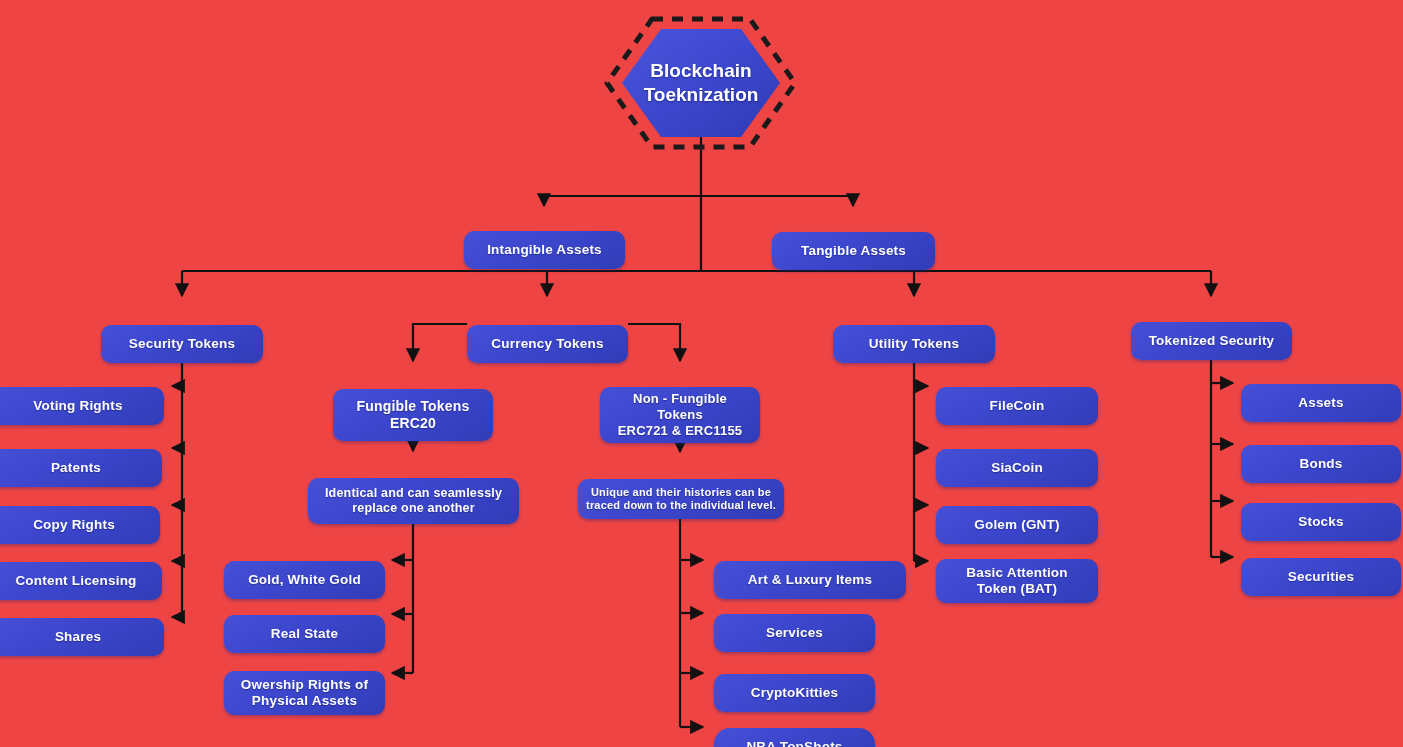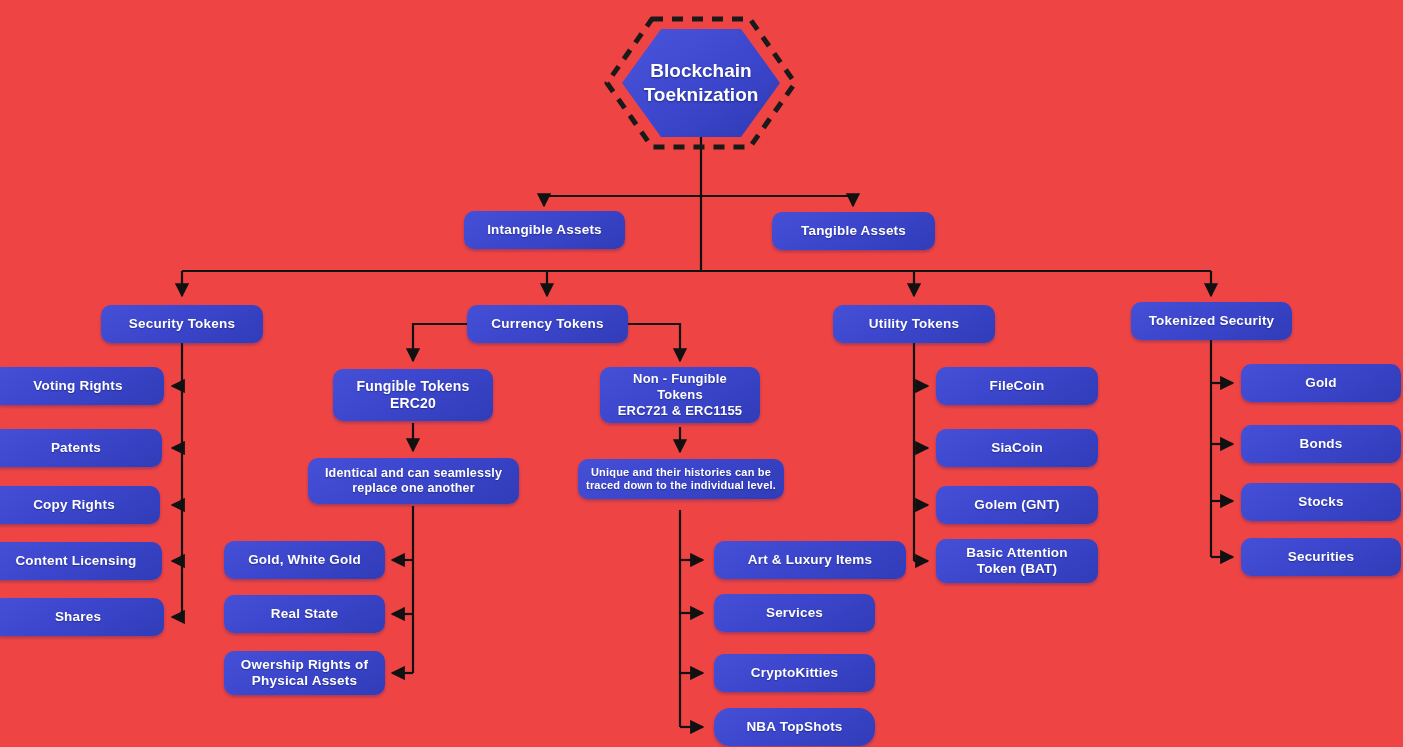--- a/index.html
+++ b/index.html
@@ -33,20 +33,21 @@
     color: #ffffff;
     border-radius: 10px;
     background: linear-gradient(150deg, #4550d6 0%, #3b46cc 45%, #313cb8 100%);
     box-shadow: 0 2px 3px rgba(30,40,120,0.35);
     font-weight: bold;
     letter-spacing: 0.2px;
     line-height: 1.22;
     padding: 2px 8px;
     text-shadow: 0 1px 1px rgba(20,25,90,0.5);
     z-index: 3;
+    margin-top: 20px;
   }
   .node .lbl { display: block; width: 100%; }
   .node .lbl-sub { display: block; width: 100%; }
 
   
   #root-wrap {
     position: absolute;
     left: 604px;
     top: 16px;
     width: 194px;
@@ -273,21 +274,21 @@
     <span class="lbl">Golem (GNT)</span>
   </div>
   <div class="node sz-leaf2" style="left:936px; top:539px; width:162px;">
     <div style="width:100%;">
       <span class="lbl">Basic Attention</span>
       <span class="lbl-sub">Token (BAT)</span>
     </div>
   </div>
 
   <div class="node sz-leaf" style="left:1241px; top:364px; width:160px;">
-    <span class="lbl">Gold</span>
+    <span class="lbl">Assets</span>
   </div>
   <div class="node sz-leaf" style="left:1241px; top:425px; width:160px;">
     <span class="lbl">Bonds</span>
   </div>
   <div class="node sz-leaf" style="left:1241px; top:483px; width:160px;">
     <span class="lbl">Stocks</span>
   </div>
   <div class="node sz-leaf" style="left:1241px; top:538px; width:160px;">
     <span class="lbl">Securities</span>
   </div>

